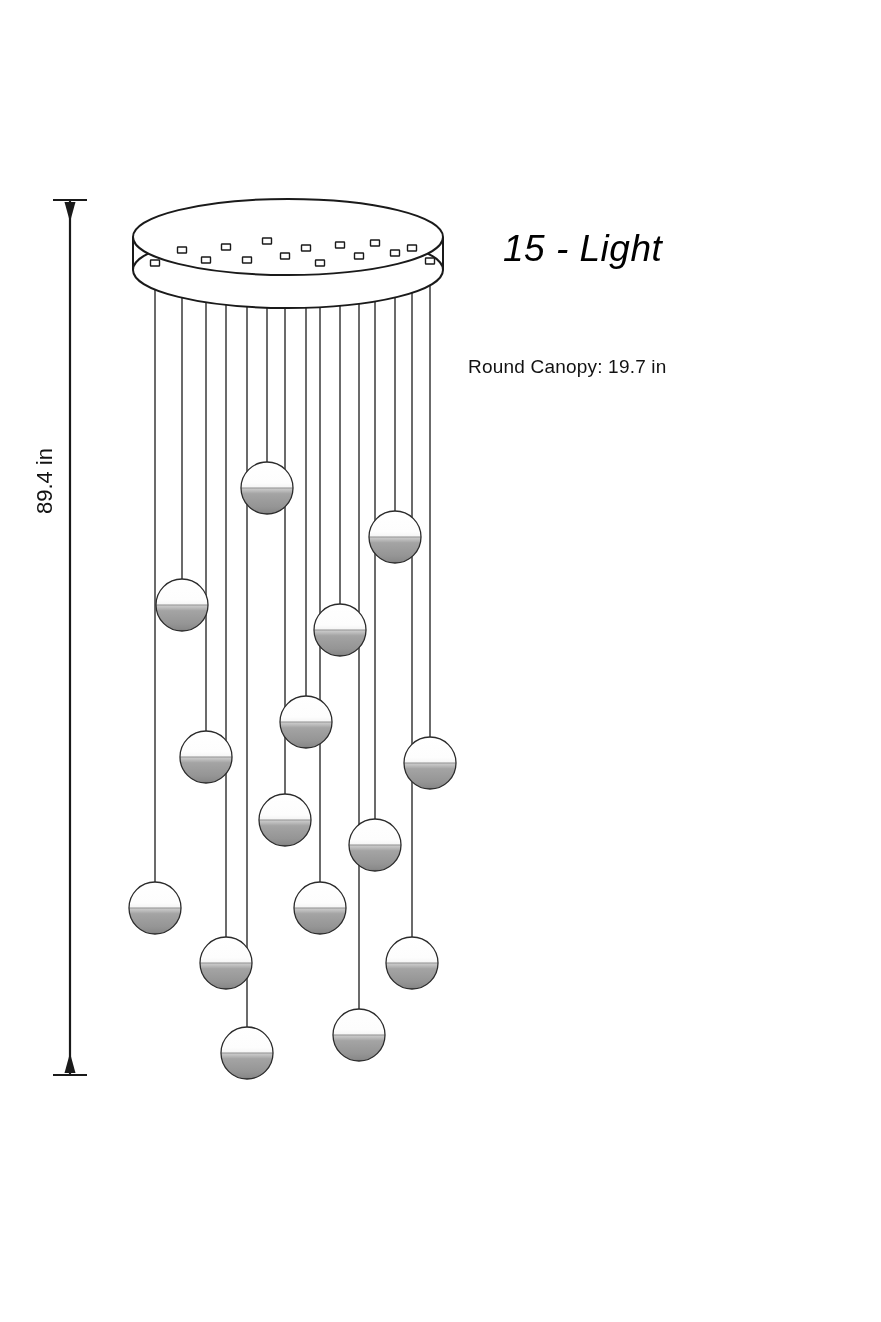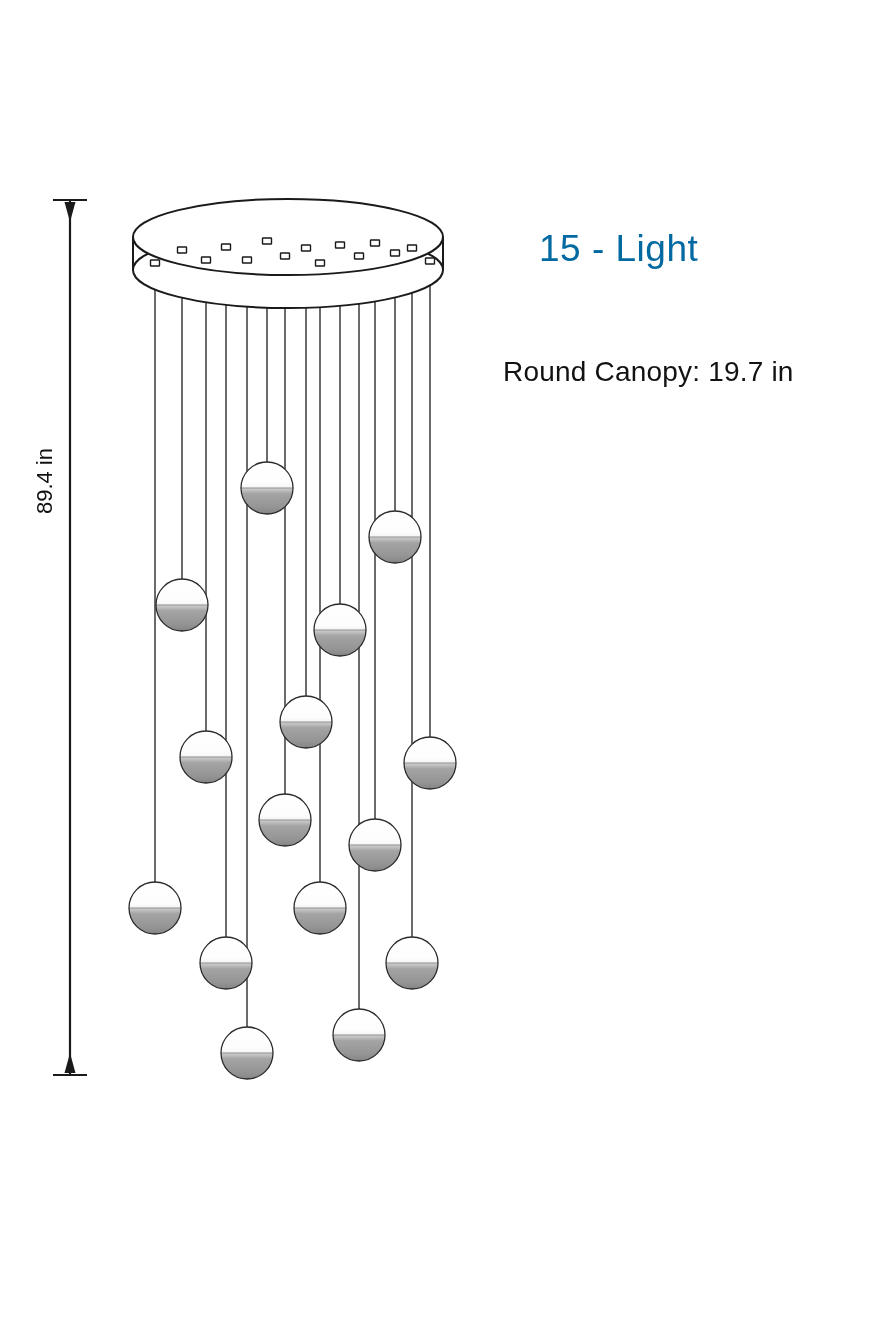--- a/index.html
+++ b/index.html
@@ -18,33 +18,34 @@
   #product-diagram {
     position: absolute;
     left: 0;
     top: 0;
     width: 881px;
     height: 1322px;
     display: block;
   }
   .spec-title {
     position: absolute;
-    left: 539px;
+    left: 503px;
     top: 228px;
     font-size: 37px;
     font-weight: 400;
     letter-spacing: 0.5px;
-    color: #0369a1;
+    color: #000000;
     white-space: nowrap;
+    font-style: italic;
   }
   .spec-subtitle {
     position: absolute;
-    left: 503px;
+    left: 468px;
     top: 356px;
-    font-size: 28px;
+    font-size: 19px;
     font-weight: 400;
     letter-spacing: 0.2px;
     color: #121212;
     white-space: nowrap;
   }
   .dim-label-wrap {
     position: absolute;
     left: 32px;
     top: 448px;
     width: 30px;

